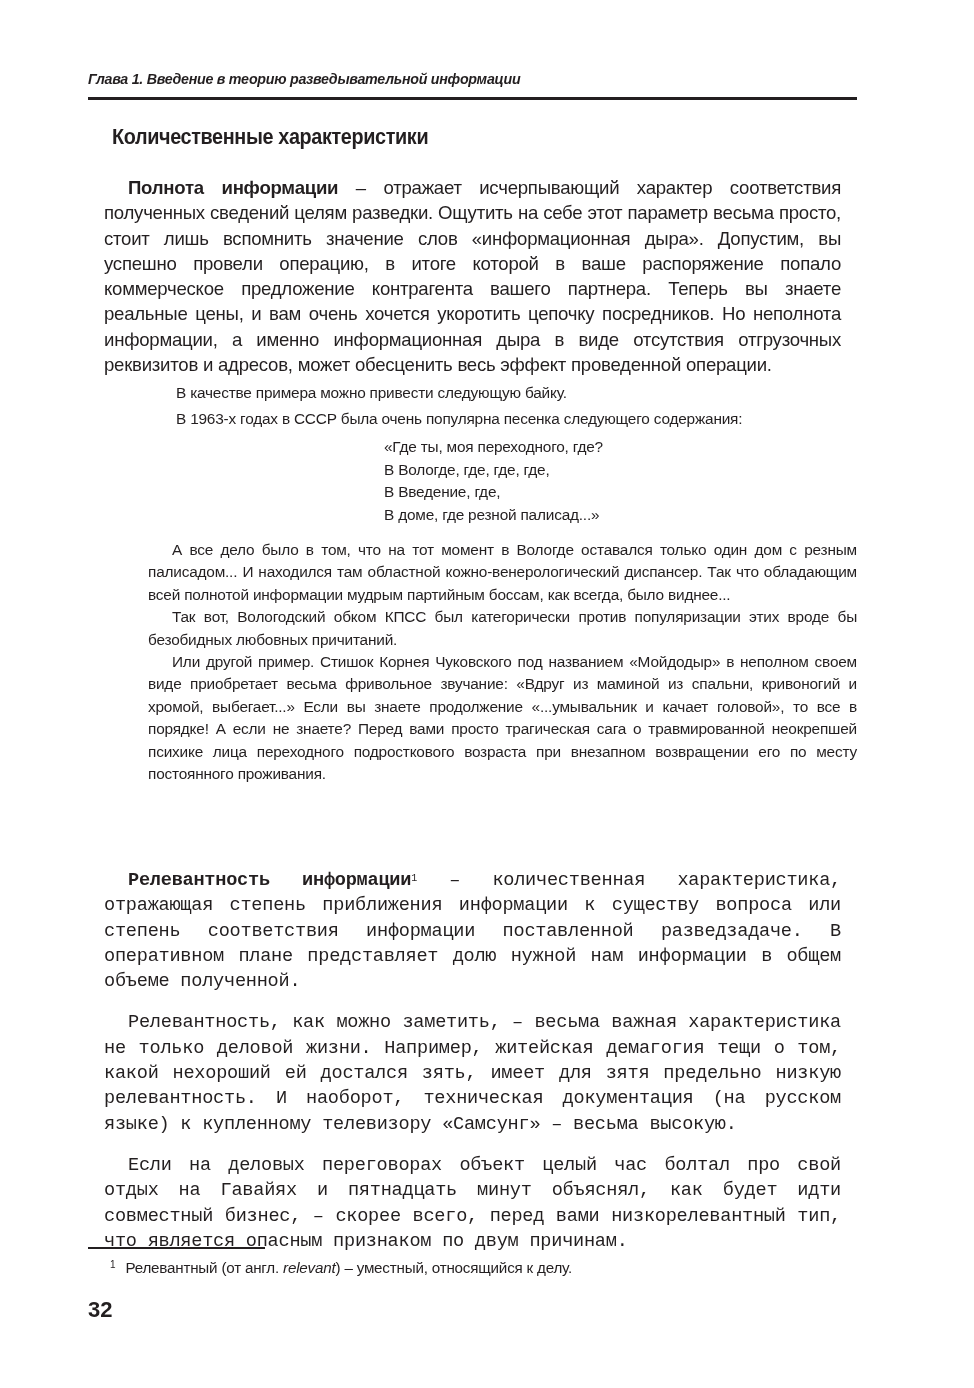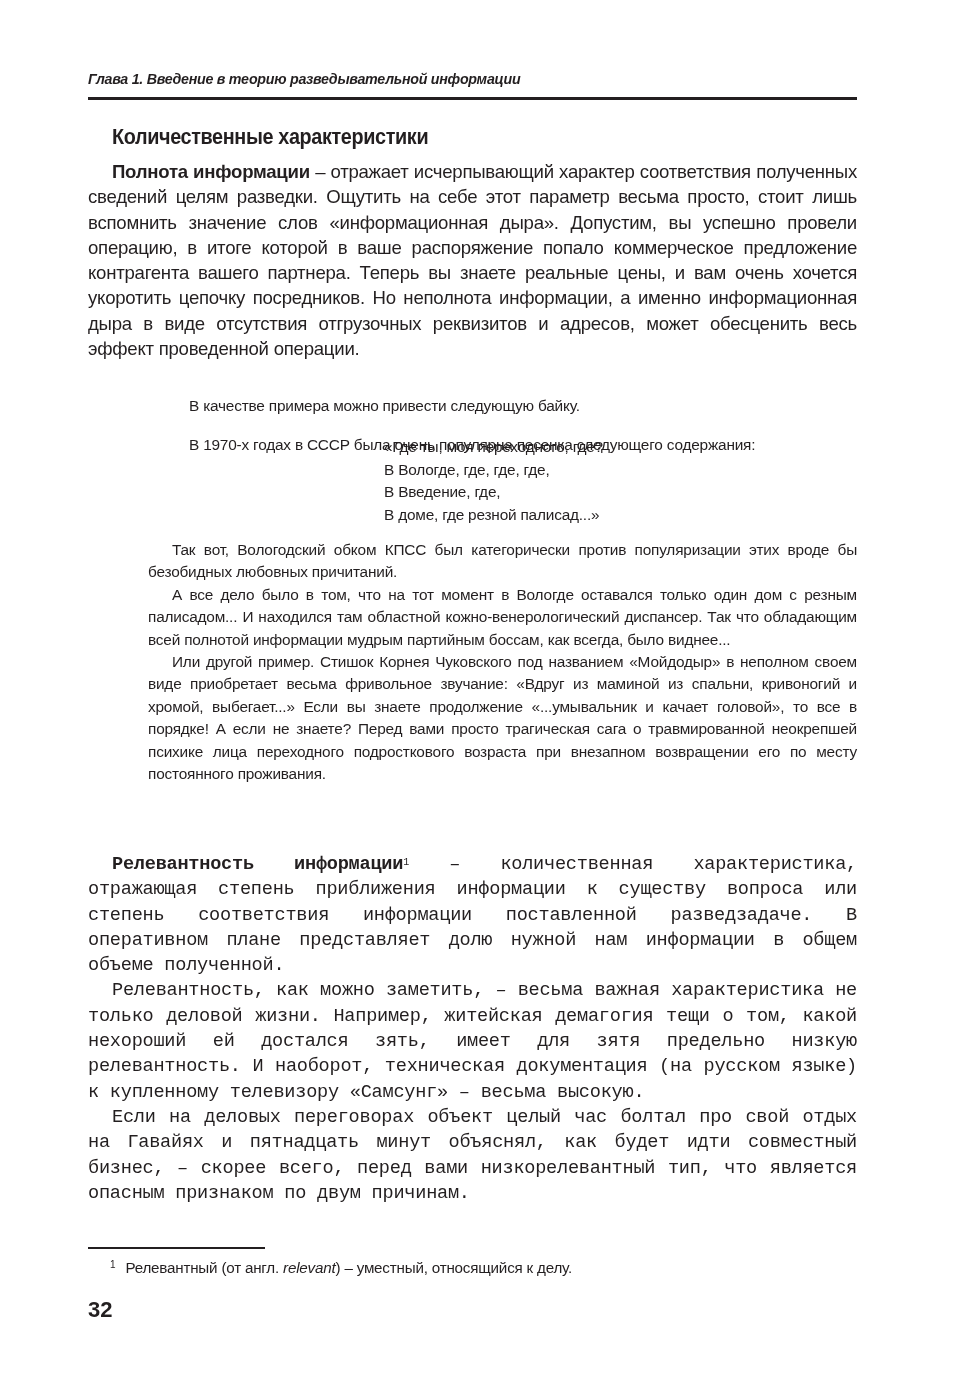--- a/index.html
+++ b/index.html
@@ -6,27 +6,27 @@
   body { width: 974px; height: 1388px; position: relative; overflow: hidden;
          font-family: "Liberation Sans", "DejaVu Sans", sans-serif; color: #231f20; }
   .page { position: absolute; left: 88px; top: 0; width: 769px; }
   .running-head { position: absolute; top: 70px; left: 0; font-style: italic; font-weight: bold;
                   font-size: 15.5px; letter-spacing: -0.3px; transform: scaleX(0.92); transform-origin: left; white-space: nowrap; }
   .head-rule { position: absolute; top: 97px; left: 0; width: 769px; height: 3px; background: #231f20; }
   .section-title { position: absolute; top: 124px; left: 24px; font-weight: bold; font-size: 22px;
                    letter-spacing: -0.4px; transform: scaleX(0.9); transform-origin: left; white-space: nowrap; }
   .body-text { position: absolute; left: 0; width: 769px; font-size: 18.6px; line-height: 25.3px;
                text-align: justify; letter-spacing: -0.25px; }
-  .body-text p { margin: 0; text-indent: 24px; }
+  .body-text p { margin: 16px; text-indent: 24px; }
   .body-text b { font-weight: bold; }
   .block1 { top: 159px; }
   .small { position: absolute; left: 60px; width: 709px; font-size: 15.4px; line-height: 22.4px;
            letter-spacing: -0.2px; text-align: justify; }
   .example-intro { top: 378px; left: 84px; width: 685px; }
-  .example-intro p { margin: 17px; }
+  .example-intro p { margin: 4px; }
   .poem { position: absolute; top: 436px; left: 296px; font-size: 15.4px; line-height: 22.6px; letter-spacing: -0.2px; }
   .poem div { white-space: nowrap; }
   .story { top: 539px; }
   .story p { margin: 0; text-indent: 24px; }
   .block2 { top: 852px; font-family: Liberation Mono, monospace; }
   sup { font-size: 10px; vertical-align: top; position: relative; top: -2px; font-weight: normal; }
   .fn-rule { position: absolute; top: 1247px; left: 0; width: 177px; height: 2px; background: #231f20; }
   .footnote { position: absolute; top: 1259px; left: 22px; font-size: 15.2px; white-space: nowrap; letter-spacing: -0.2px; }
   .footnote .fn-mark { font-size: 10px; vertical-align: top; margin-right: 10px; }
   .page-number { position: absolute; top: 1297px; left: 0; font-weight: bold; font-size: 22px; }
@@ -40,33 +40,33 @@
   <div class="head-rule"></div>
 
   <div class="section-title">Количественные характеристики</div>
 
   <div class="body-text block1">
     <p><b>Полнота информации</b><span> – отражает исчерпывающий характер соответствия полученных сведений целям разведки. Ощутить на себе этот параметр весьма просто, стоит лишь вспомнить значение слов «информационная дыра». Допустим, вы успешно провели операцию, в итоге которой в ваше распоряжение попало коммерческое предложение контрагента вашего партнера. Теперь вы знаете реальные цены, и вам очень хочется укоротить цепочку посредников. Но неполнота информации, а именно информационная дыра в виде отсутствия отгрузочных реквизитов и адресов, может обесценить весь эффект проведенной операции.</span></p>
   </div>
 
   <div class="small example-intro">
     <p>В качестве примера можно привести следующую байку.</p>
-    <p>В 1970-х годах в СССР была очень популярна песенка следующего содержания:</p>
+    <p>В 1963-х годах в СССР была очень популярна песенка следующего содержания:</p>
   </div>
 
   <div class="poem">
     <div>«Где ты, моя переходного, где?</div>
     <div>В Вологде, где, где, где,</div>
     <div>В Введение, где,</div>
     <div>В доме, где резной палисад...»</div>
   </div>
 
   <div class="small story">
+    <p>А все дело было в том, что на тот момент в Вологде оставался только один дом с резным палисадом... И находился там областной кожно-венерологический диспансер. Так что обладающим всей полнотой информации мудрым партийным боссам, как всегда, было виднее...</p>
     <p>Так вот, Вологодский обком КПСС был категорически против популяризации этих вроде бы безобидных любовных причитаний.</p>
-    <p>А все дело было в том, что на тот момент в Вологде оставался только один дом с резным палисадом... И находился там областной кожно-венерологический диспансер. Так что обладающим всей полнотой информации мудрым партийным боссам, как всегда, было виднее...</p>
     <p>Или другой пример. Стишок Корнея Чуковского под названием «Мойдодыр» в неполном своем виде приобретает весьма фривольное звучание: «Вдруг из маминой из спальни, кривоногий и хромой, выбегает...» Если вы знаете продолжение «...умывальник и качает головой», то все в порядке! А если не знаете? Перед вами просто трагическая сага о травмированной неокрепшей психике лица переходного подросткового возраста при внезапном возвращении его по месту постоянного проживания.</p>
   </div>
 
   <div class="body-text block2">
     <p><b>Релевантность информации</b><sup>1</sup><span> – количественная характеристика, отражающая степень приближения информации к существу вопроса или степень соответствия информации поставленной разведзадаче. В оперативном плане представляет долю нужной нам информации в общем объеме полученной.</span></p>
     <p>Релевантность, как можно заметить, – весьма важная характеристика не только деловой жизни. Например, житейская демагогия тещи о том, какой нехороший ей достался зять, имеет для зятя предельно низкую релевантность. И наоборот, техническая документация (на русском языке) к купленному телевизору «Самсунг» – весьма высокую.</p>
     <p>Если на деловых переговорах объект целый час болтал про свой отдых на Гавайях и пятнадцать минут объяснял, как будет идти совместный бизнес, – скорее всего, перед вами низкорелевантный тип, что является опасным признаком по двум причинам.</p>
   </div>
 
   <div class="fn-rule"></div>

